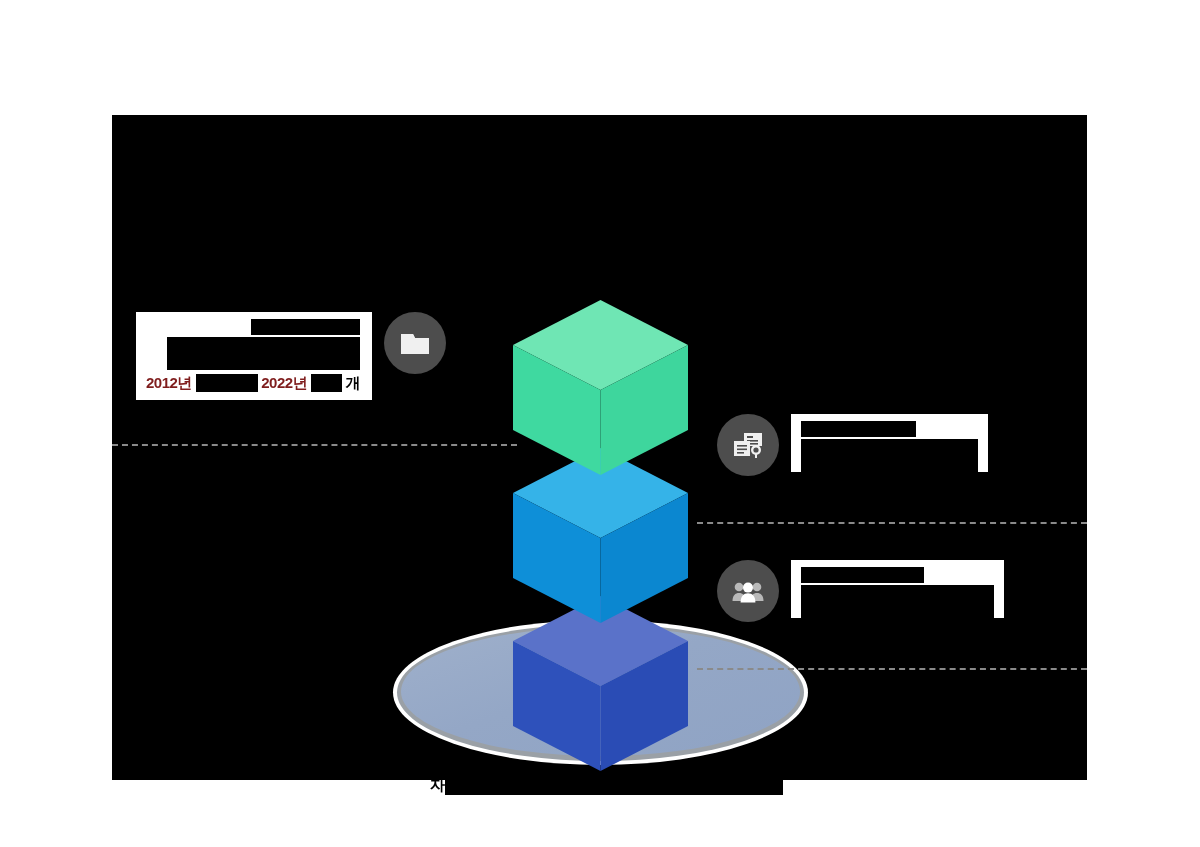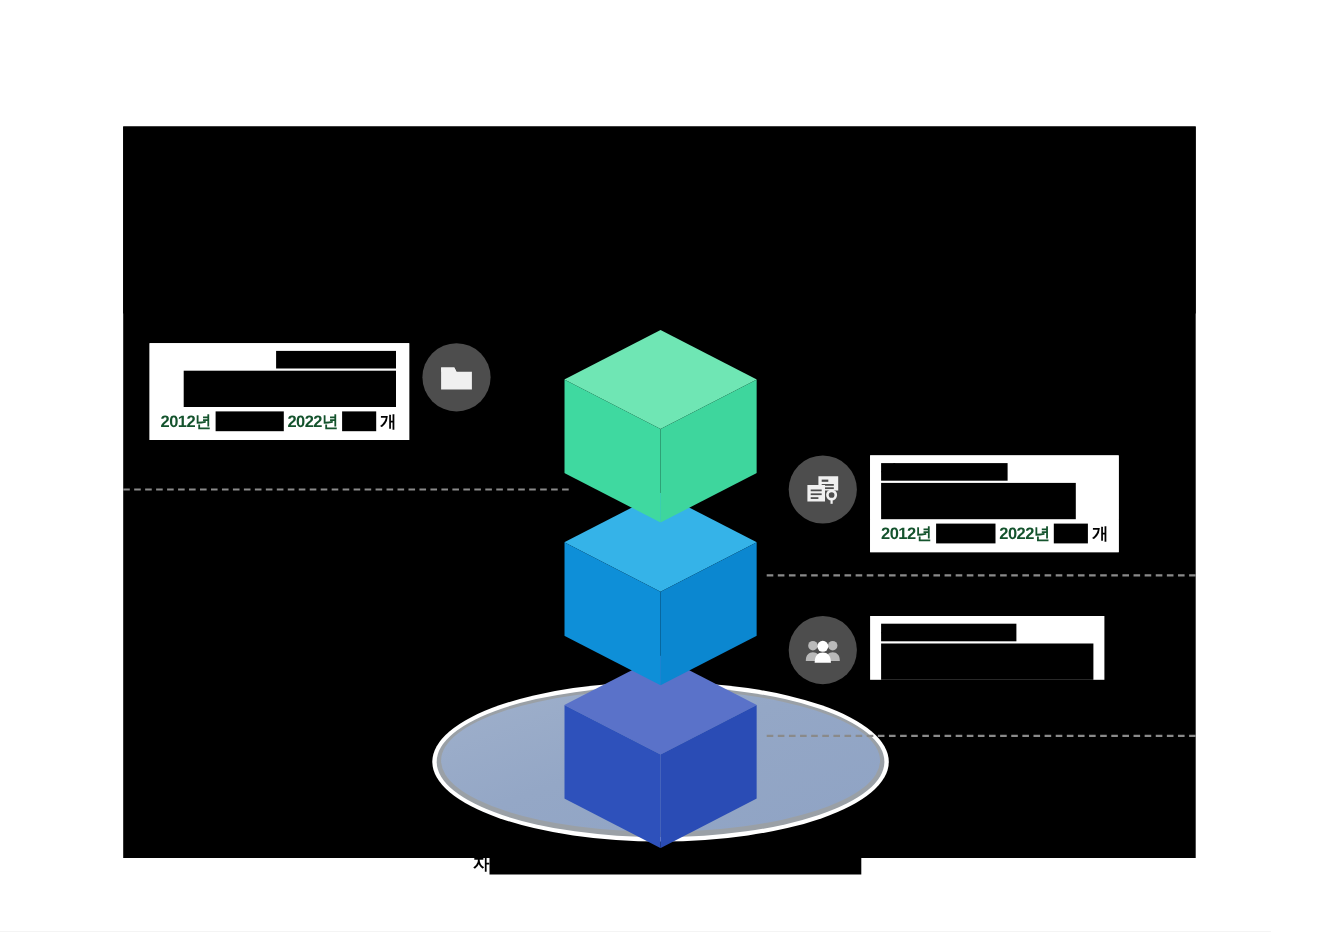--- a/index.html
+++ b/index.html
@@ -121,21 +121,21 @@
 
   .years{
     background:#ffffff;
     padding:4px 10px 7px 10px;
     white-space:nowrap;
     font-size:15px;
     font-weight:700;
     letter-spacing:-0.5px;
     color:#000000;
   }
-  .yr{ color:#14532d; }
+  .yr{ color:#7f1d1d; }
   .redact{
     display:inline-block;
     background:#000000;
     color:transparent;
     vertical-align:baseline;
   }
   .unit{ color:#000000; }
 
   
   #card-1{ left:136px; top:312px; flex-direction:row-reverse; }
@@ -271,27 +271,20 @@
         <circle cx="24" cy="19" r="2.6" fill="#4d4d4d"></circle>
         <rect x="23" y="22" width="2" height="5" fill="#f0f0f0"></rect>
       </svg>
     </div>
     <div class="card-body">
       <div class="label-row">
         <div class="kicker"><span class="vis">평</span><span>▮▮▮▮▮▮▮▮▮▮▮▮▮</span></div>
         <br>
         <div class="bignum"><span class="vis">2</span><span>▮▮▮▮▮▮▮▮▮▮</span></div>
       </div>
-      <div class="years">
-        <span class="yr">2012년</span>
-        <span class="redact">▮▮▮▮▮▮▮</span>
-        <span class="yr">2022년</span>
-        <span class="redact">▮▮▮▮</span>
-        <span class="unit">개</span>
-      </div>
     </div>
   </div>
 
   <div class="card" id="card-3">
     <div class="badge">
       <svg width="32" height="24" viewBox="0 0 32 24" xmlns="http://www.w3.org/2000/svg" aria-hidden="true">
         <circle cx="7" cy="8" r="4.3" fill="#b9b9b9"></circle>
         <path d="M0.5 22 C0.5 16.5 3.3 14 7 14 C10.7 14 13.5 16.5 13.5 22 Z" fill="#b9b9b9"></path>
         <circle cx="25" cy="8" r="4.3" fill="#b9b9b9"></circle>
         <path d="M18.5 22 C18.5 16.5 21.3 14 25 14 C28.7 14 31.5 16.5 31.5 22 Z" fill="#b9b9b9"></path>

